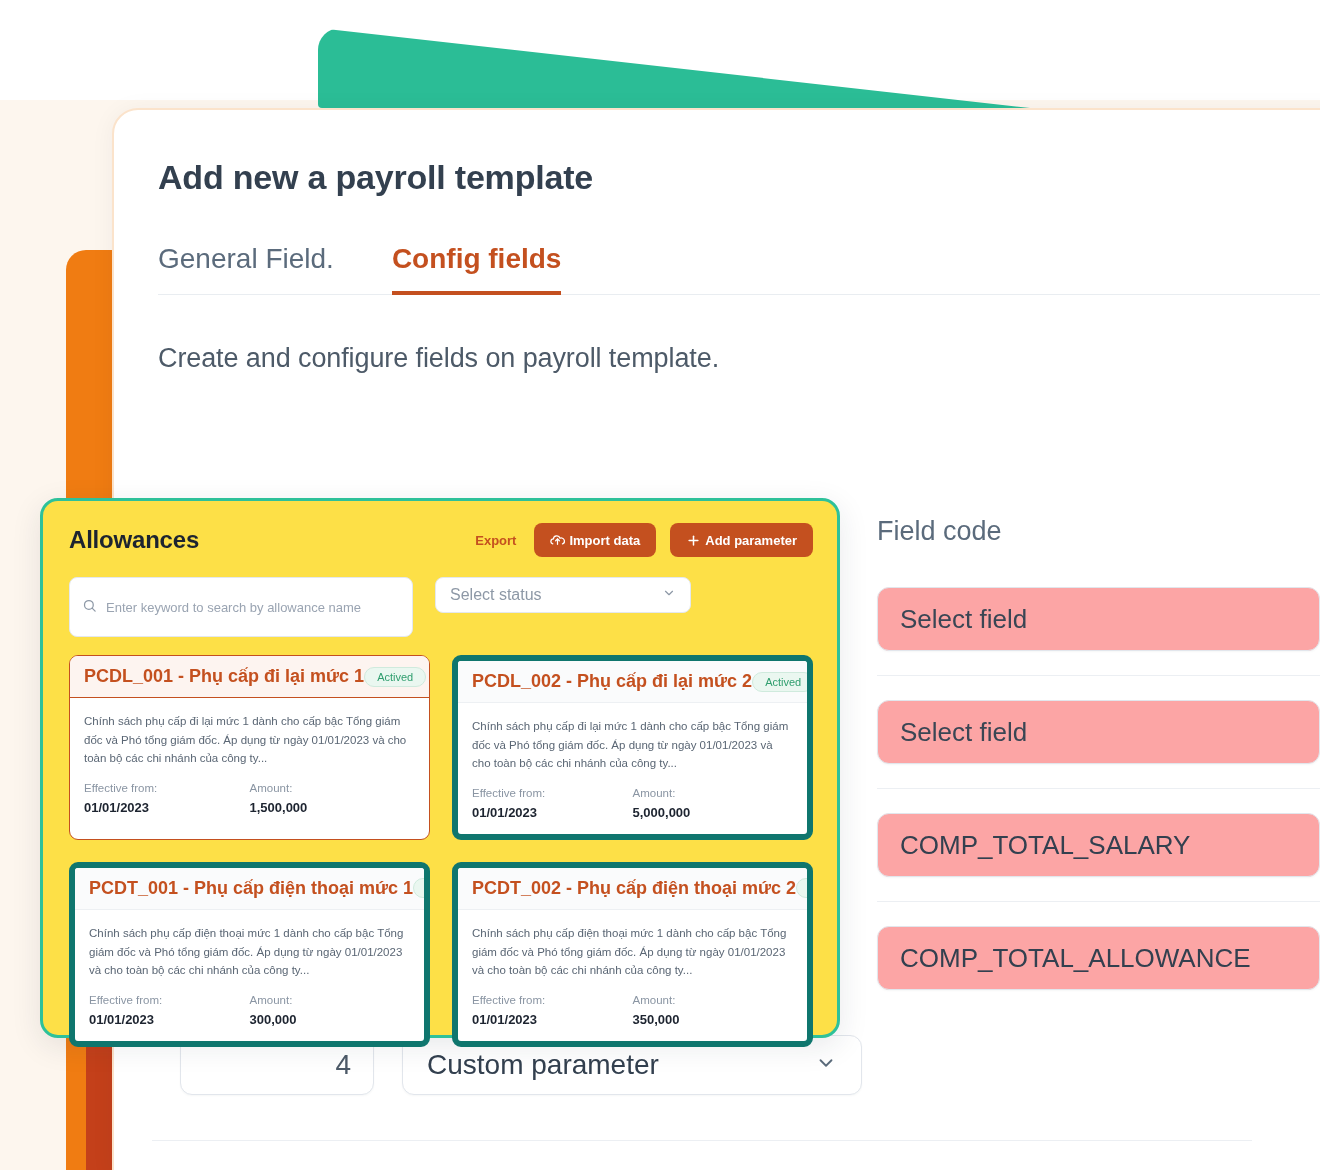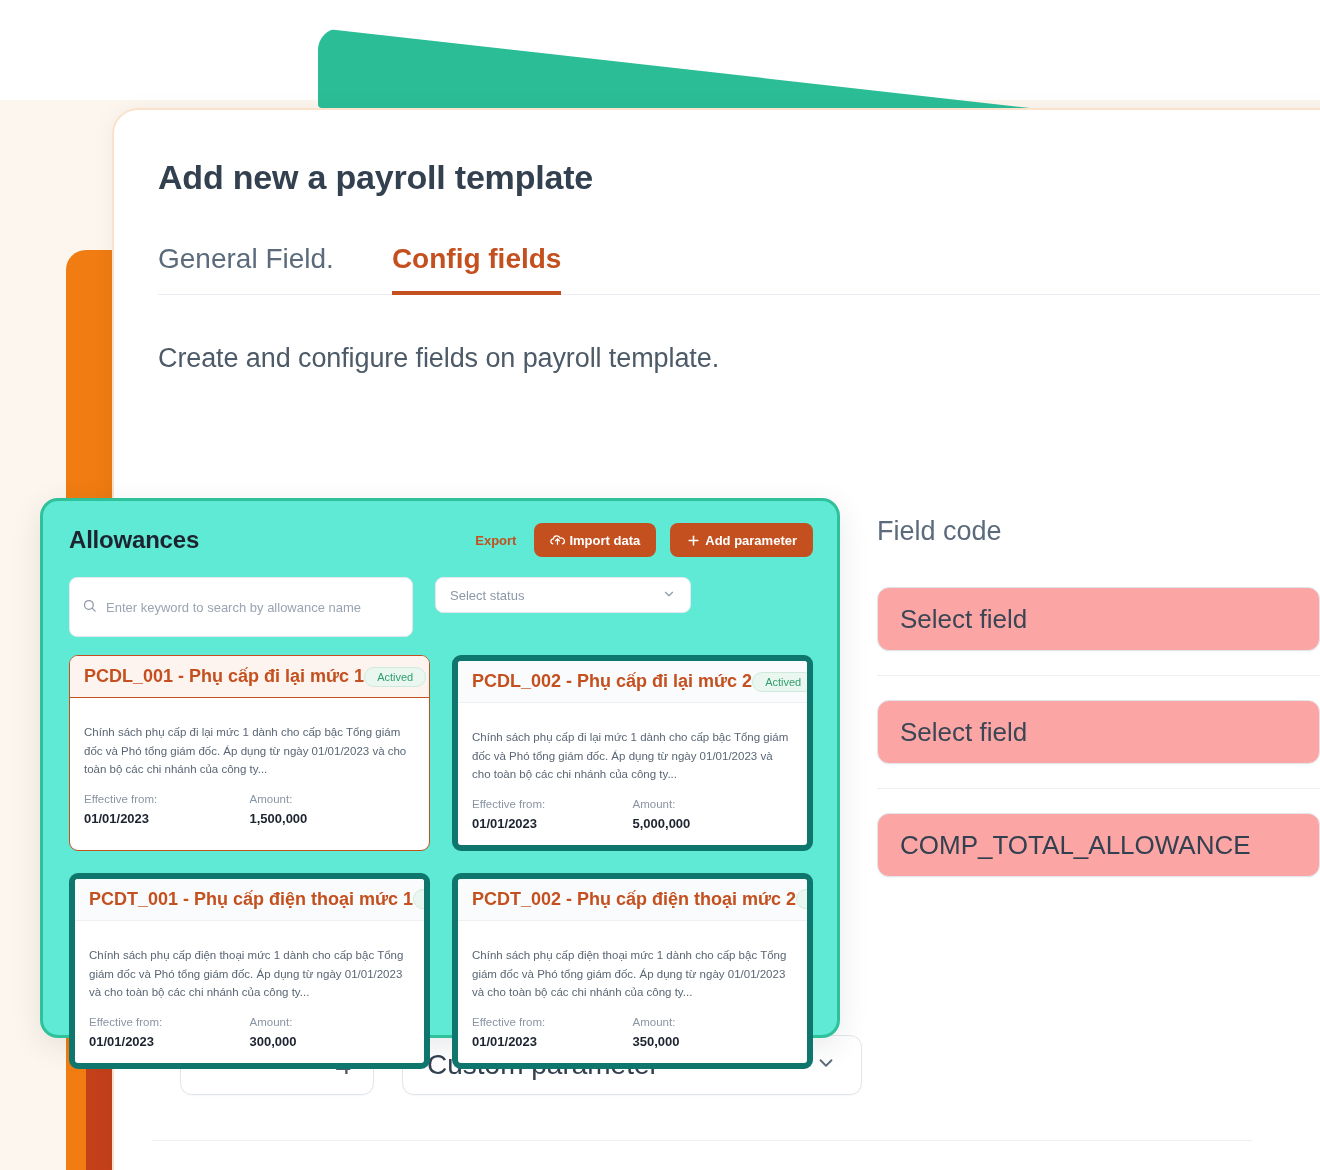--- a/index.html
+++ b/index.html
@@ -96,21 +96,21 @@
     padding:0 24px;font-size:28px;color:#33404f;
     box-shadow:0 1px 2px rgba(30,40,60,.04);
   }
   .bottom-rule{
     position:absolute;left:152px;top:1140px;width:1100px;height:1px;background:#eceff3;
   }
 
   
   .allow-panel{
     position:absolute;left:40px;top:498px;width:800px;height:540px;
-    background:#5eead4;border:3px solid #2ec19a;border-radius:18px;
+    background:#fde047;border:3px solid #2ec19a;border-radius:18px;
     box-shadow:0 8px 30px rgba(30,40,60,.10);
     box-sizing:border-box;
   }
   .allow-inner{padding:22px 24px 0 26px;}
   .allow-head{display:flex;align-items:center;justify-content:space-between;}
   .allow-title{font-size:24px;font-weight:bold;color:#1d2430;letter-spacing:-.2px;}
   .allow-actions{display:flex;align-items:center;gap:14px;}
   .btn-export{
     font-size:13px;font-weight:bold;color:#c4501f;cursor:pointer;
     padding:2px 4px;
@@ -126,21 +126,21 @@
   .filters{display:flex;gap:22px;margin-top:20px;}
   .search-box{
     width:318px;height:34px;border:1px solid #e4e8ee;border-radius:8px;
     display:flex;align-items:center;gap:9px;padding:12px 12px;background:#fff;
   }
   .search-box span{font-size:13px;color:#9aa4b2;}
   .status-box{
     width:226px;height:34px;border:1px solid #e4e8ee;border-radius:8px;
     display:flex;align-items:center;justify-content:space-between;padding:0 14px;background:#fff;
   }
-  .status-box span{font-size:13px;color:#8d98a6;}
+  .status-box span{font-size:16px;color:#8d98a6;}
 
   
   .cards{
     display:grid;grid-template-columns:1fr 1fr;gap:22px;margin-top:18px;
   }
   .acard{
     border:6px solid #0f766e;border-radius:9px;background:#fff;overflow:hidden;
   }
   .acard.selected{border:1px solid #c4501f;}
   .acard-head{
@@ -152,21 +152,21 @@
   .head-right{display:flex;align-items:center;gap:6px;}
   .badge{
     font-size:11px;color:#2f9e6e;background:#eaf7f0;border:1px solid #cfeadd;
     border-radius:20px;padding:3px 12px;white-space:nowrap;
   }
   .kebab{
     width:16px;display:flex;flex-direction:column;align-items:center;gap:2px;cursor:pointer;
   }
   .kebab i{width:2.5px;height:2.5px;border-radius:50%;background:#9aa4b2;display:block;}
 
-  .acard-body{padding:25px 14px 14px 14px;}
+  .acard-body{padding:14px 14px 14px 14px;}
   .acard-desc{font-size:11.5px;line-height:1.62;color:#5a6674;margin:0 0 14px 0;}
   .meta{display:flex;}
   .meta-col{width:50%;}
   .meta-label{font-size:11.5px;color:#8a95a3;margin-bottom:6px;}
   .meta-value{font-size:13px;font-weight:bold;color:#1d2430;}
 </style>
 </head>
 <body>
 
 <div class="stage">
@@ -192,20 +192,23 @@
   </div>
 
   <div class="fieldcol">
     <div class="fieldcol-head">Field code</div>
 
     <div class="field-row" style="border-top:none;padding-top:40px;">
       <div class="field-input placeholder">Select field</div>
     </div>
     <div class="field-row">
       <div class="field-input placeholder">Select field</div>
+    </div>
+    <div class="field-row">
+      <div class="field-input">COMP_TOTAL_SALARY</div>
     </div>
     <div class="field-row">
       <div class="field-input">COMP_TOTAL_ALLOWANCE</div>
     </div>
   </div>
 
   <div class="bottom-row">
     <div class="num-box">4</div>
     <div class="param-box">
       <span>Custom parameter</span>

